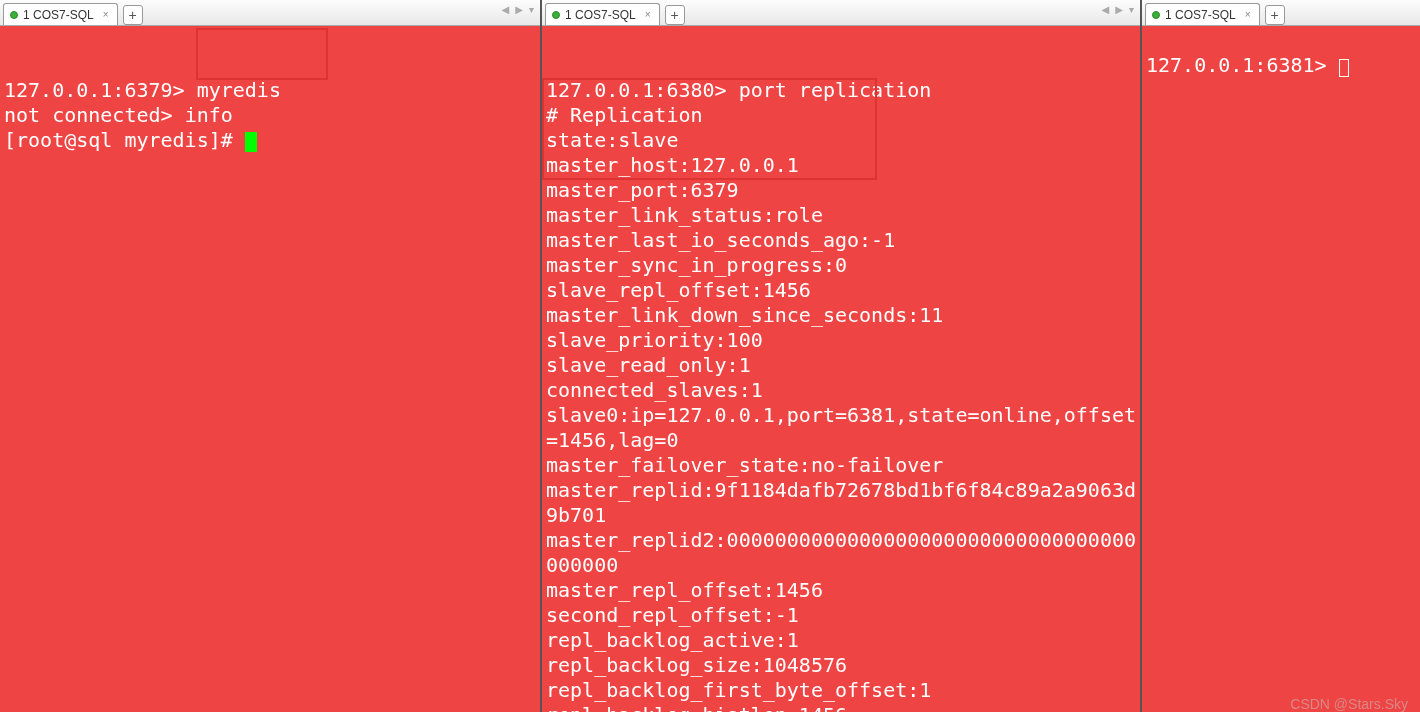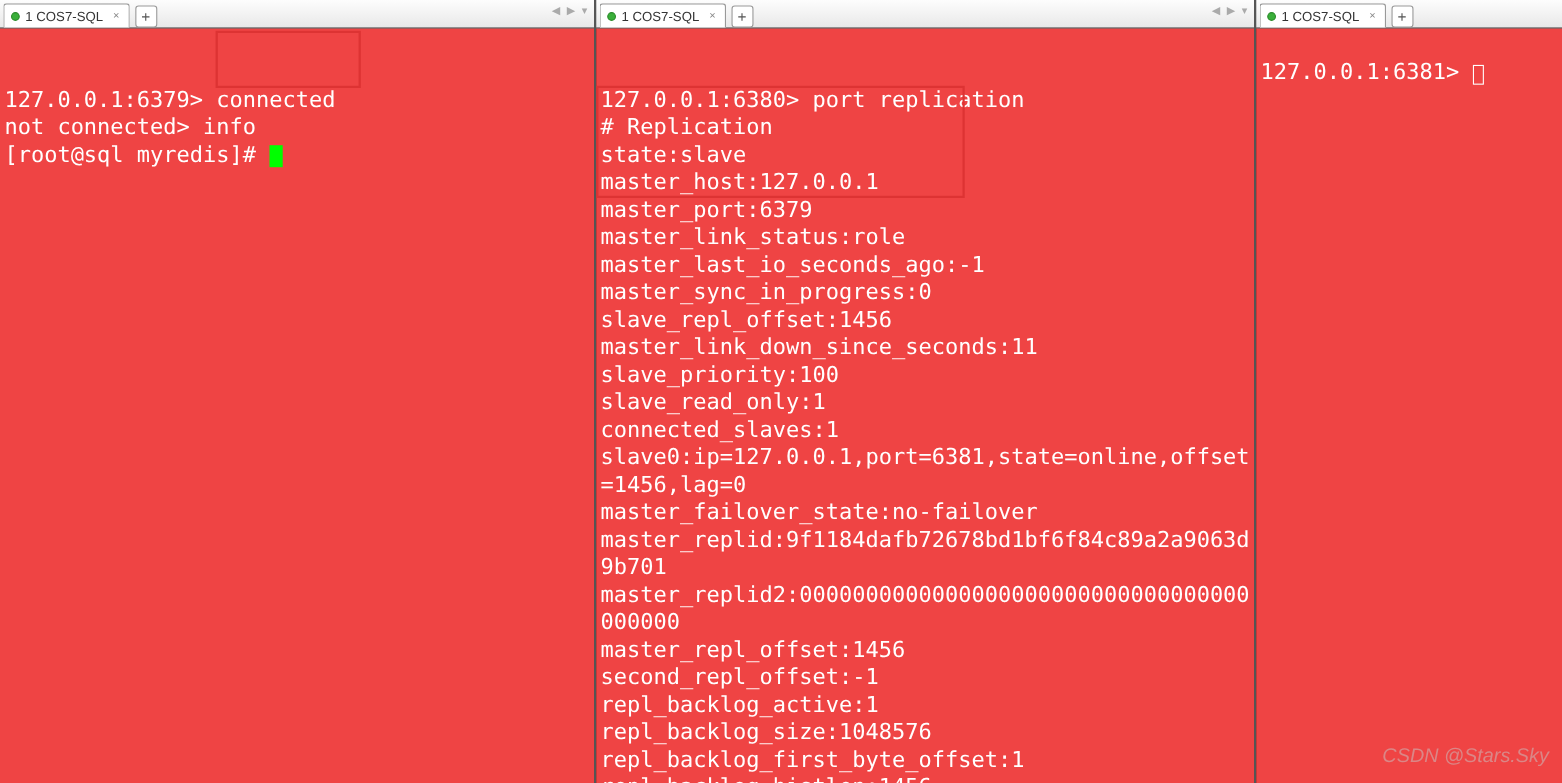--- a/index.html
+++ b/index.html
@@ -129,26 +129,25 @@
       background: transparent;
     }
     .red-box-1 {
       position: absolute;
       border: 2px solid #d33;
       pointer-events: none;
     }
     .watermark {
       position: absolute;
       right: 12px;
-      bottom: 14px;
+      bottom: 0;
       color: rgba(200,200,200,0.5);
       font-family: sans-serif;
-      font-size: 18px;
+      font-size: 14px;
       pointer-events: none;
-      font-style: italic;
     }
   </style>
 </head>
 <body>
 
 <div class="panes">
 
   <div class="pane pane1">
     <div class="tabbar">
       <div class="tab">
@@ -158,21 +157,21 @@
       </div>
       <div class="tab-add">+</div>
       <div class="tab-nav-right">
         <span class="tab-nav-arrow">◀</span>
         <span class="tab-nav-arrow">▶</span>
         <span class="tab-nav-arrow">▾</span>
       </div>
     </div>
     <div class="terminal">
       <div class="red-box-1" style="left:196px; top:2px; width:132px; height:52px;"></div>
-<span><span>127.0.0.1:6379&gt; </span><span>connected</span></span>
+<span><span>127.0.0.1:6379&gt; </span><span>myredis</span></span>
 <span><span>not connected&gt; </span><span>info</span></span>
 <span><span>[root@sql myredis]# </span><span class="cursor-block cursor-green"></span></span>
     </div>
   </div>
 
   <div class="pane pane2">
     <div class="tabbar">
       <div class="tab">
         <span class="tab-dot"></span>
         <span>1 COS7-SQL</span>

